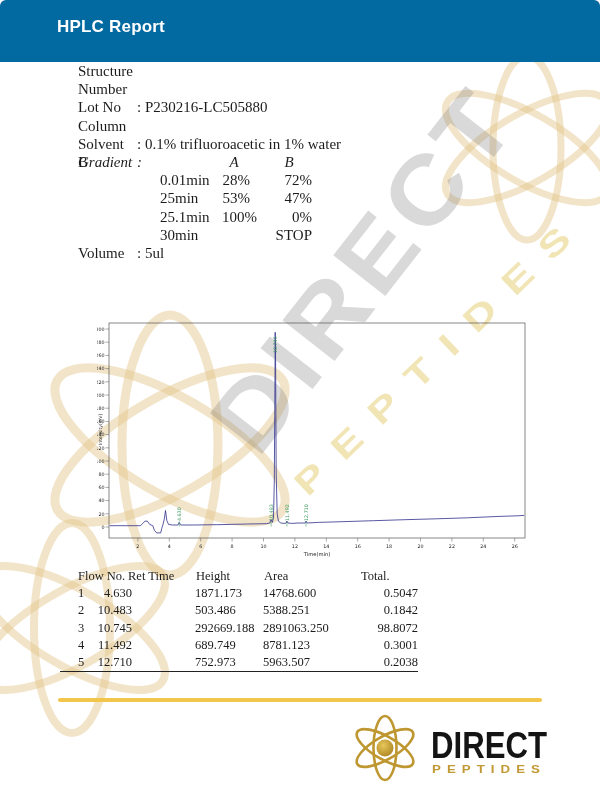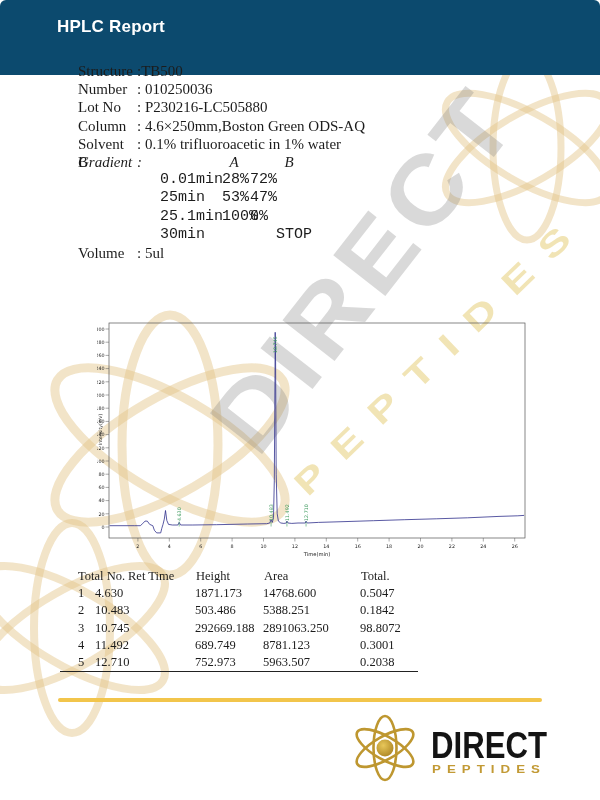--- a/index.html
+++ b/index.html
@@ -2,30 +2,30 @@
 <html><head>
 <meta charset="utf-8">
 <style>
   html,body{margin:0;padding:0;}
   body{width:600px;height:800px;position:relative;background:#ffffff;overflow:hidden;
        font-family:"Liberation Serif",serif;color:#1c1c1c;}
   .layer{position:absolute;left:0;top:0;width:600px;height:800px;}
   #watermarks{z-index:0;pointer-events:none;}
   #content{z-index:1;}
   
-  .header{position:absolute;left:0;top:0;width:600px;height:75px;background:#0c4a6e;
+  .header{position:absolute;left:0;top:0;width:600px;height:62px;background:#0369a1;
           border-radius:6px 6px 0 0;}
   .header h1{margin:0;position:absolute;left:57px;top:17px;font-family:"Liberation Sans",sans-serif;
              font-size:17px;font-weight:bold;color:#ffffff;letter-spacing:.2px;}
   
   .details{position:absolute;left:78px;top:62px;width:470px;font-size:15px;line-height:18.2px;}
   .drow{display:grid;grid-template-columns:59px auto;height:18.2px;}
-  .grow{display:grid;grid-template-columns:82px 62px 28px 62px;height:18.2px;font-family:Liberation Mono, monospace;}
+  .grow{display:grid;grid-template-columns:82px 62px 28px 62px;height:18.2px;}
   .ghead{display:grid;grid-template-columns:59px 23px 60px 28px 10px 62px;height:18.2px;font-style:italic;}
-  .ra{} .ca{text-align:center;}
+  .ra{text-align:right;} .ca{text-align:center;}
   .stopcell{grid-column:3/5;text-align:right;}
   
   .chart{position:absolute;left:97px;top:315px;width:440px;height:248px;}
   .chart svg{font-family:"DejaVu Sans",sans-serif;}
   
   .ptable{position:absolute;left:60px;top:568px;width:358px;font-size:12.5px;line-height:17.2px;}
   .phead{display:grid;grid-template-columns:50px 68px 68px 97px 57px;padding-left:18px;height:17.2px;}
   .prow{display:grid;grid-template-columns:17px 37px 63px 68px 97px 58px;padding-left:18px;height:17.2px;}
   .prow.last{border-bottom:1.2px solid #222;}
   .ptotal{display:grid;grid-template-columns:262px 78px;padding-left:18px;height:19px;padding-top:3px;}
@@ -63,33 +63,30 @@
 
 <div id="content" class="layer">
 
   <div class="header">
     <h1>HPLC Report</h1>
   </div>
 
   <div class="details">
     <div class="drow">
       <span>Structure</span>
-      <span>:TB500</span>
     </div>
     <div class="drow">
       <span>Number</span>
-      <span>: 010250036</span>
     </div>
     <div class="drow">
       <span>Lot No</span>
       <span>: P230216-LC505880</span>
     </div>
     <div class="drow">
       <span>Column</span>
-      <span>: 4.6×250mm,Boston Green ODS-AQ</span>
     </div>
     <div class="drow">
       <span>Solvent B</span>
       <span>: 0.1% trifluoroacetic in 1% water</span>
     </div>
 
     <div class="ghead">
       <span>Gradient</span>
       <span>:</span>
       <span></span>
@@ -198,21 +195,21 @@
         <text x="179.9965" y="38" font-size="4.8" fill="#3f9b5f" transform="rotate(-90 179.9965 38)">10.745</text>
         <text x="191.72440000000003" y="206" font-size="4.8" fill="#3f9b5f" transform="rotate(-90 191.72440000000003 206)">11.492</text>
         <line x1="189.92440000000002" y1="206.5" x2="189.92440000000002" y2="211.5" stroke="#3f9b5f" stroke-width="0.6"></line>
         <text x="210.847" y="206" font-size="4.8" fill="#3f9b5f" transform="rotate(-90 210.847 206)">12.710</text>
         <line x1="209.047" y1="206.5" x2="209.047" y2="211.5" stroke="#3f9b5f" stroke-width="0.6"></line>
       </svg>
   </div>
 
   <div class="ptable">
     <div class="phead">
-      <span>Total No.</span>
+      <span>Flow No.</span>
       <span>Ret Time</span>
       <span>Height</span>
       <span>Area</span>
       <span>Total.</span>
     </div>
     <div class="prow">
       <span>1</span>
       <span class="ra">4.630</span>
       <span></span>
       <span>1871.173</span>

